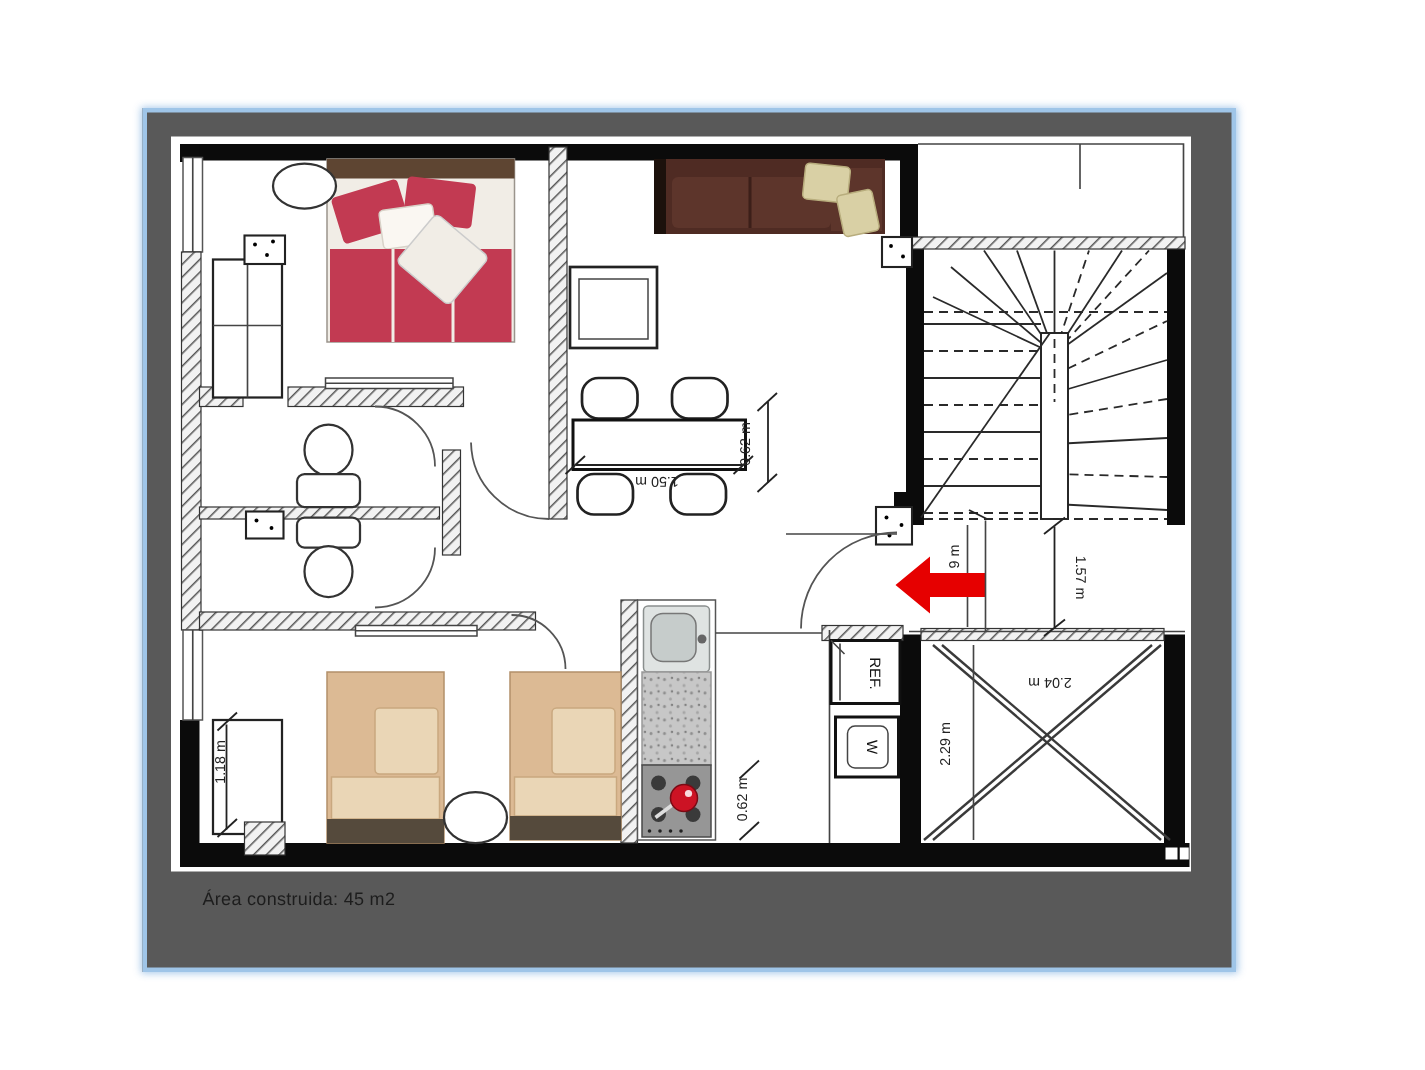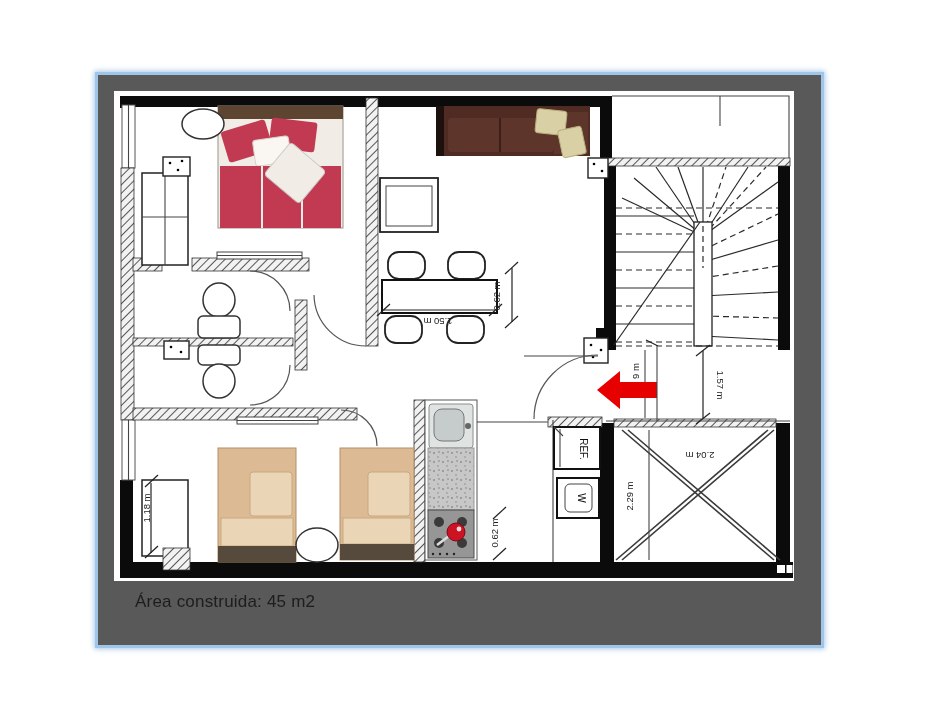--- a/index.html
+++ b/index.html
@@ -8,21 +8,21 @@
     font-family:"Liberation Sans",sans-serif;overflow:hidden;
   }
   .plan-panel{
     position:absolute;left:95px;top:72px;width:729px;height:576px;
     box-sizing:border-box;background:var(--panel-bg,#595959);
     border:3px solid var(--panel-border,#9fc5e8);
     box-shadow:0 0 5px 1px rgba(150,190,230,.85);
   }
   .caption{
     position:absolute;left:135px;top:592px;
-    font-size:17px;color:var(--caption-color,#1d1d1d);letter-spacing:.2px;
+    font-size:12px;color:var(--caption-color,#1d1d1d);letter-spacing:.2px;
   }
   svg{position:absolute;left:0;top:0;}
   .wall{fill:#0b0b0b;}
   .hatch{fill:url(#hatch);stroke:#333;stroke-width:.8;}
   .thin{stroke:#444;stroke-width:1.1;fill:none;}
   .arc{stroke:#555;stroke-width:1.2;fill:none;}
   .tread{stroke:#2a2a2a;stroke-width:1.2;}
   .treadD{stroke:#2a2a2a;stroke-width:1.2;stroke-dasharray:6 4;}
   .fixture{fill:#fff;stroke:#333;stroke-width:1.5;}
   .dotbox{fill:#fff;stroke:#222;stroke-width:1.4;}

